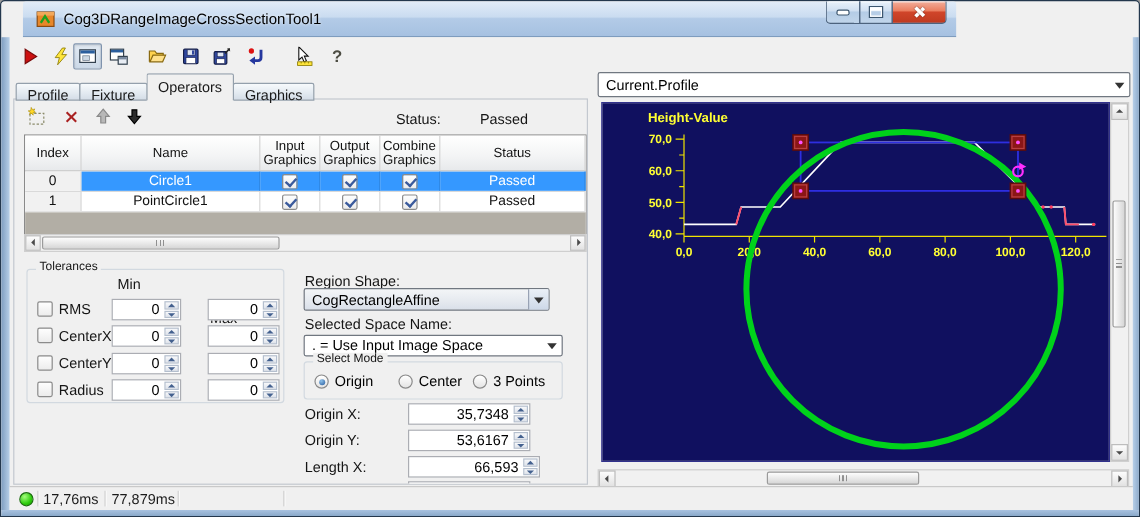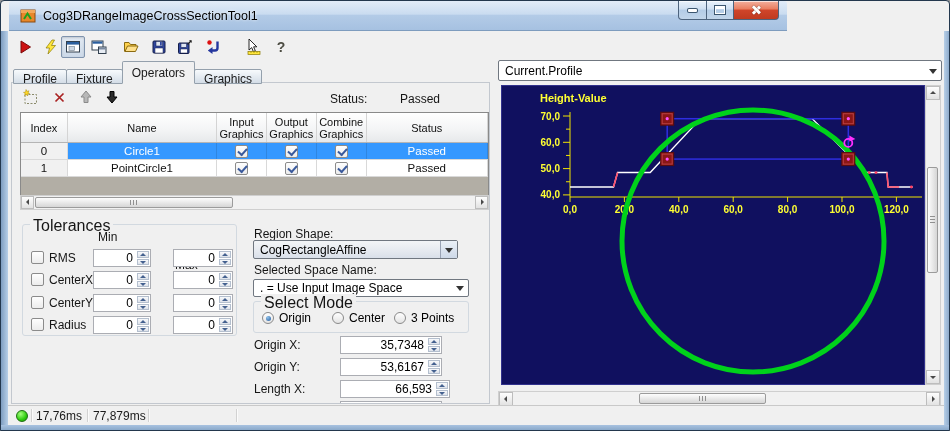--- a/index.html
+++ b/index.html
@@ -3,21 +3,21 @@
 <meta charset="utf-8">
 <style>
   * { margin:0; padding:0; box-sizing:border-box; }
   html,body { background:#9a9a9a; font-family:"Liberation Sans", sans-serif; }
   .window { position:relative; width:950px; height:431px; background:#f0f0f0;
             border:1px solid #23374d; border-radius:4px 4px 0 0; overflow:hidden; }
   .abs { position:absolute; }
   .lbl { position:absolute; font-size:12px; color:#151515; white-space:nowrap; }
 
   
-  .titlebar { position:absolute; left:8px; top:0; width:778px; height:30px;
+  .titlebar { position:absolute; left:18px; top:0; width:778px; height:30px;
     background:linear-gradient(180deg,#e2ecf8 0%,#cadcf0 45%,#b3cbe7 50%,#a6c1e1 100%);
     border-bottom:1px solid #7e9cbe; border-radius:3px 3px 0 0; }
   .title { position:absolute; left:34px; top:8px; font-size:12.5px; color:#000;
     text-shadow:0 0 3px rgba(255,255,255,.9); }
   .appicon { position:absolute; left:11px; top:6px; width:17px; height:17px; }
   .frame { position:absolute; background:linear-gradient(90deg,#7e9dc0,#b7cfe8); }
   .frame.r { background:linear-gradient(90deg,#b7cfe8,#7e9dc0); }
   .frame.b { background:linear-gradient(180deg,#a8c2e0,#84a4c6); border-bottom:1px solid #35506e; }
   .wbtns { position:absolute; right:8px; top:0; display:flex; }
   .wb { position:relative; height:19px; border:1px solid #4d637d; border-top:none;
@@ -68,21 +68,21 @@
          background:linear-gradient(#fefefe,#ececec); }
   .cbx.checked::after { content:""; position:absolute; left:2px; top:2.5px; width:7px; height:4px;
          border-left:2px solid #3a5a9c; border-bottom:2px solid #3a5a9c; transform:rotate(-48deg); }
   .radio { width:12px; height:12px; border-radius:50%; border:1px solid #8a8a8a;
          background:linear-gradient(#fff,#e4e4e4); position:relative; }
   .radio.sel::after { content:""; position:absolute; left:2.5px; top:2.5px; width:5px; height:5px;
          border-radius:50%; background:radial-gradient(circle at 35% 30%,#8cc0ea,#2a5d9e); }
 
   
   .gbox { position:absolute; border:1px solid #d2d9e0; border-radius:3px; }
-  .gbox .cap { position:absolute; top:-8px; left:7px; background:#f0f0f0; padding:0 3px; font-size:16px; color:#151515; }
+  .gbox .cap { position:absolute; top:-8px; left:7px; background:#f0f0f0; padding:0 3px; font-size:10px; color:#151515; }
 
   
   .spin { position:absolute; background:#fff; border:1px solid #abadb3; display:flex; }
   .spin .val { flex:1; font-size:12px; color:#000; text-align:right; padding:1px 3px 0 0; overflow:hidden; }
   .spbtns { width:14px; display:flex; flex-direction:column; padding:1px; }
   .spb { position:relative; flex:1; background:linear-gradient(#f8f9fb,#dde2ea); border:1px solid #b4bfce; }
   .spb.up { margin-bottom:1px; }
   .spb::after { content:""; position:absolute; left:50%; top:50%; width:0; height:0; border:3px solid transparent; }
   .spb.up::after { border-bottom-color:#44618f; margin:-4px 0 0 -3px; }
   .spb.dn::after { border-top-color:#44618f; margin:-1px 0 0 -3px; }

